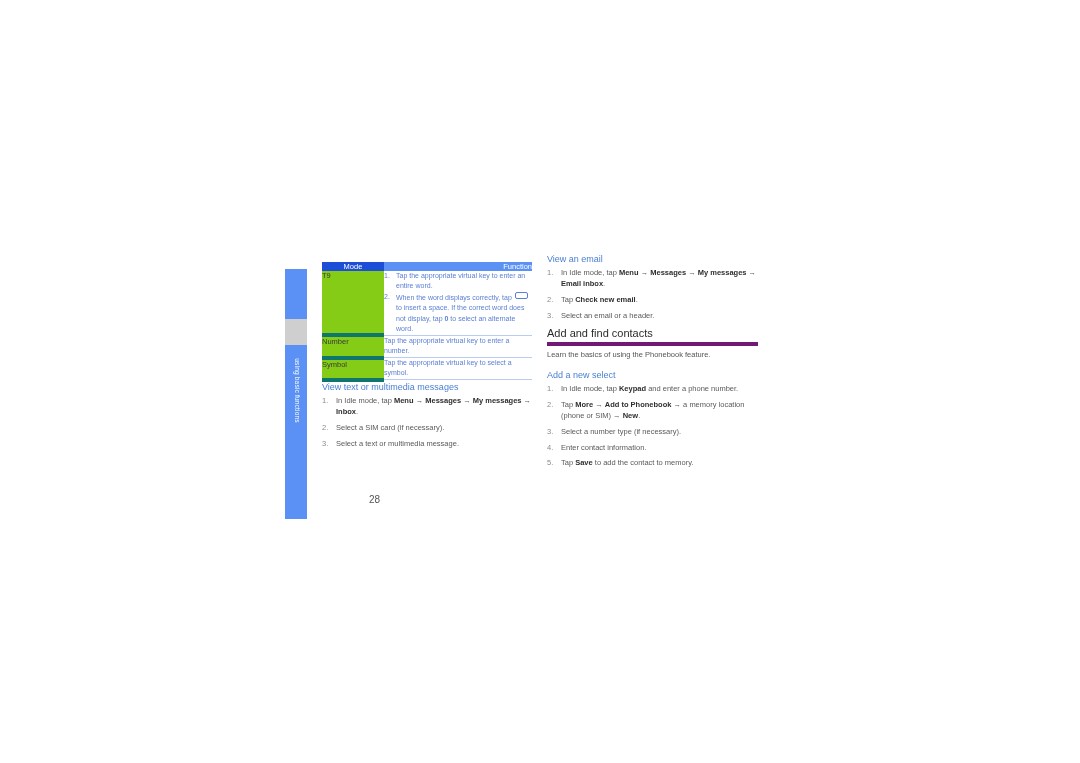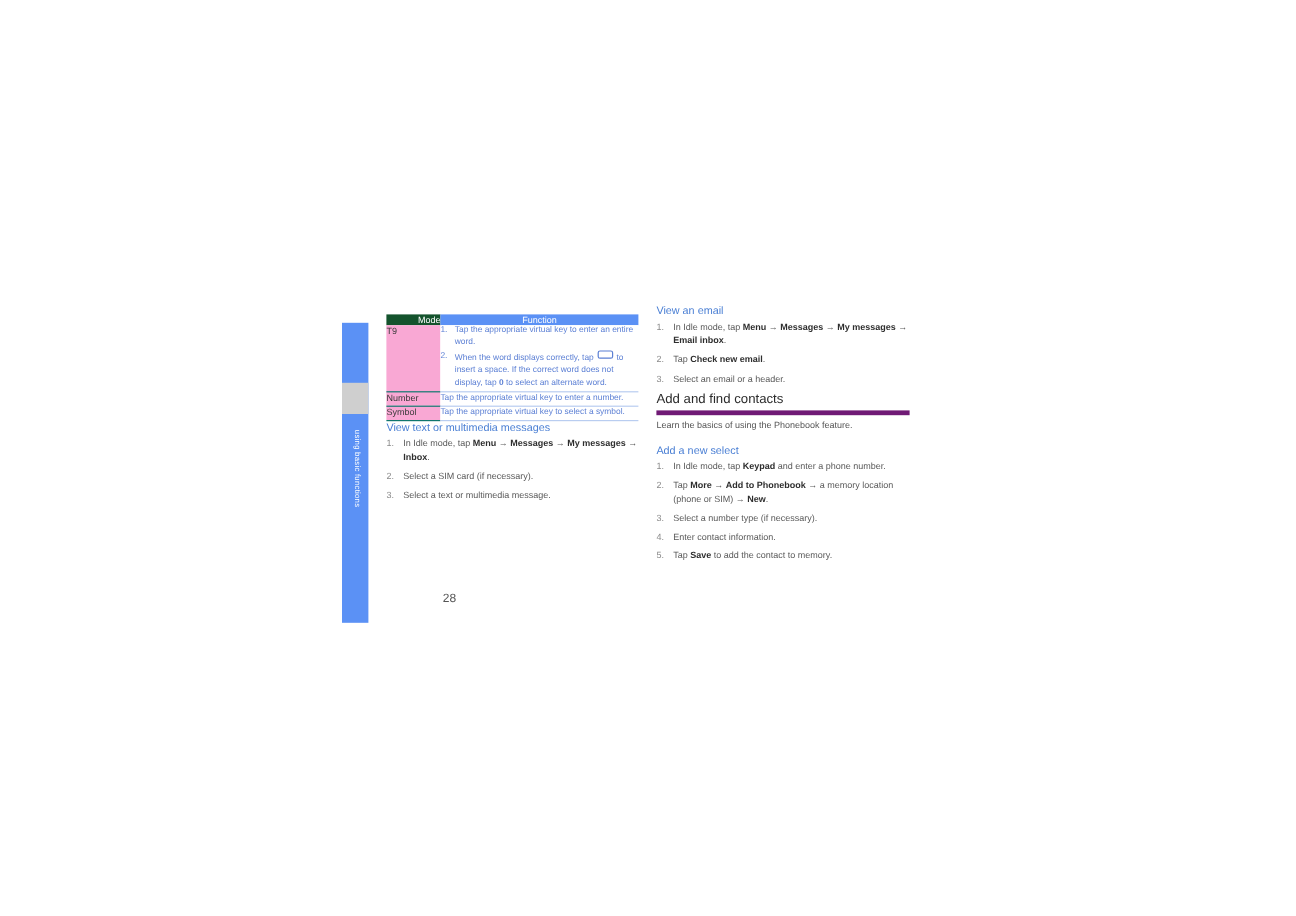--- a/index.html
+++ b/index.html
@@ -72,42 +72,42 @@
   table.modes {
     border-collapse: collapse;
     width: 210px;
     table-layout: fixed;
   }
   table.modes td, table.modes th {
     padding: 0;
     vertical-align: top;
   }
   .th-mode {
-    background: #14532d;
+    background: #1d4ed8;
     color: #ffffff;
     font-size: 7.5px;
     font-weight: normal;
-    text-align: right;
+    text-align: center;
     padding: 3px 0 3px 7px;
-    width: 45px;
+    width: 62px;
   }
   .th-func {
     background: #5b91f5;
     color: #ffffff;
     font-size: 7.5px;
     font-weight: normal;
-    text-align: center;
+    text-align: right;
     padding: 3px 0 3px 7px;
   }
   .td-mode {
-    background: #f9a8d4;
+    background: #84cc16;
     color: #3a3a3a;
     font-size: 7.5px;
     padding: 7px 0 7px 7px;
-    border-bottom: 1px solid #0f766e;
+    border-bottom: 4px solid #0f766e;
     vertical-align: middle;
   }
   .td-func {
     background: #ffffff;
     color: #5b7fd4;
     font-size: 7px;
     line-height: 1.45;
     padding: 5px 6px 5px 7px;
     border-bottom: 1px solid #b9cdf0;
   }

